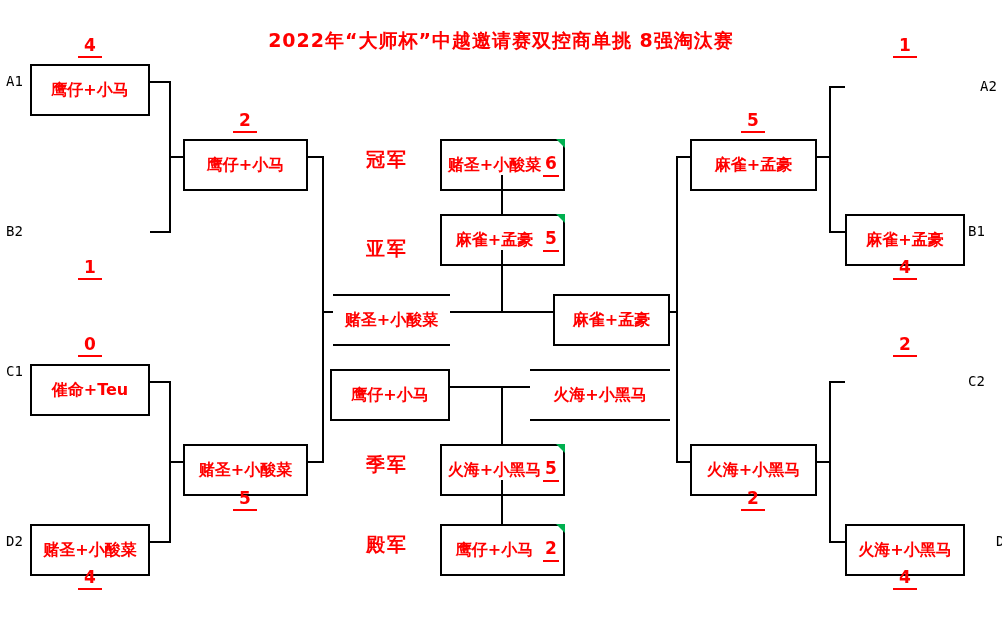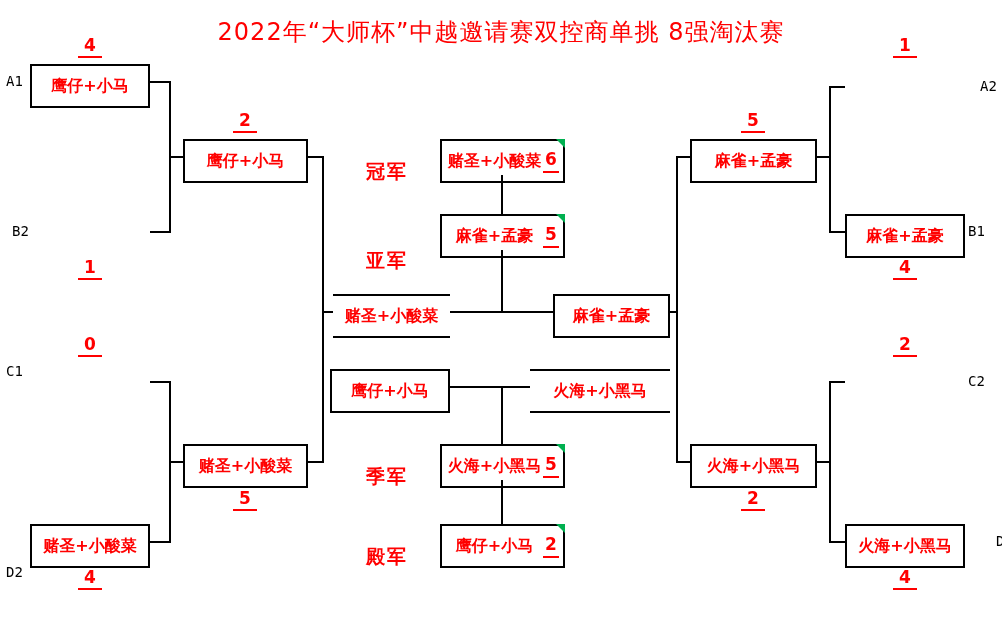--- a/index.html
+++ b/index.html
@@ -1,47 +1,48 @@
 <!DOCTYPE html>
 <html><head>
 <meta charset="utf-8">
 <style>
   html,body{margin:0;padding:0;background:#ffffff;}
   .stage{position:relative;width:1002px;height:623px;background:#ffffff;font-family:"DejaVu Sans","Liberation Sans",sans-serif;overflow:hidden;}
-  .title{position:absolute;top:16px;left:0;width:100%;text-align:center;color:#ff0000;font-size:24px;font-weight:normal;letter-spacing:1px;white-space:nowrap;}
-  .tbox{position:absolute;height:44px;box-sizing:border-box;border:2px solid #000;background:#fff;display:flex;align-items:center;justify-content:center;color:#ff0000;font-weight:bold;font-size:16px;white-space:nowrap;}
+  .title{position:absolute;top:28px;left:0;width:100%;text-align:center;color:#ff0000;font-size:19px;font-weight:bold;letter-spacing:1px;white-space:nowrap;}
+  .tbox{position:absolute;height:52px;box-sizing:border-box;border:2px solid #000;background:#fff;display:flex;align-items:center;justify-content:center;color:#ff0000;font-weight:bold;font-size:16px;white-space:nowrap;}
   .open{border-left:none;border-right:none;background:transparent;}
   .plc{padding:0 4px;}
   .plc .tname{flex:1;text-align:center;}
   .inscore{width:16px;height:22px;line-height:20px;text-align:center;border-bottom:2px solid #ff0000;font-size:17px;}
   .tri{position:absolute;top:-2px;right:-2px;width:0;height:0;border-top:9px solid #00b050;border-left:9px solid transparent;}
   .score{position:absolute;width:24px;height:22px;line-height:22px;text-align:center;color:#ff0000;font-weight:bold;font-size:17px;border-bottom:2px solid #ff0000;}
   .seed{position:absolute;color:#000;font-size:14px;font-family:"DejaVu Sans Mono","Liberation Mono",monospace;text-align:center;}
-  .plabel{position:absolute;color:#ff0000;font-size:19px;font-weight:bold;letter-spacing:2px;white-space:nowrap;margin-top:12px;}
+  .plabel{position:absolute;color:#ff0000;font-size:19px;font-weight:bold;letter-spacing:2px;white-space:nowrap;}
   .ln{position:absolute;background:#000;}
 </style>
 </head>
 <body>
 
 <div class="stage">
 
   <div class="title">2022年“大师杯”中越邀请赛双控商单挑 8强淘汰赛</div>
 
   <div class="score" style="left:78px;top:34px">4</div>
   <div class="seed" style="left:6px;top:73px">A1</div>
   <div class="tbox" style="left:30px;top:64px;width:120px">鹰仔+小马</div>
 
-  <div class="seed" style="left:12px;top:223px">B2</div>
+  <div class="seed" style="left:6px;top:223px">B2</div>
   <div class="score" style="left:78px;top:256px">1</div>
 
   <div class="score" style="left:78px;top:333px">0</div>
   <div class="seed" style="left:6px;top:363px">C1</div>
+  <div class="tbox" style="left:30px;top:364px;width:120px">催命+Teu</div>
 
   <div class="tbox" style="left:30px;top:524px;width:120px">赌圣+小酸菜</div>
-  <div class="seed" style="left:6px;top:564px">D2</div>
+  <div class="seed" style="left:6px;top:533px">D2</div>
   <div class="score" style="left:78px;top:566px">4</div>
 
   <div class="score" style="left:233px;top:109px">2</div>
   <div class="tbox" style="left:183px;top:139px;width:125px">鹰仔+小马</div>
 
   <div class="tbox" style="left:183px;top:444px;width:125px">赌圣+小酸菜</div>
   <div class="score" style="left:233px;top:487px">5</div>
 
   <div class="score" style="left:893px;top:34px">1</div>
   <div class="seed" style="left:980px;top:78px">A2</div>

